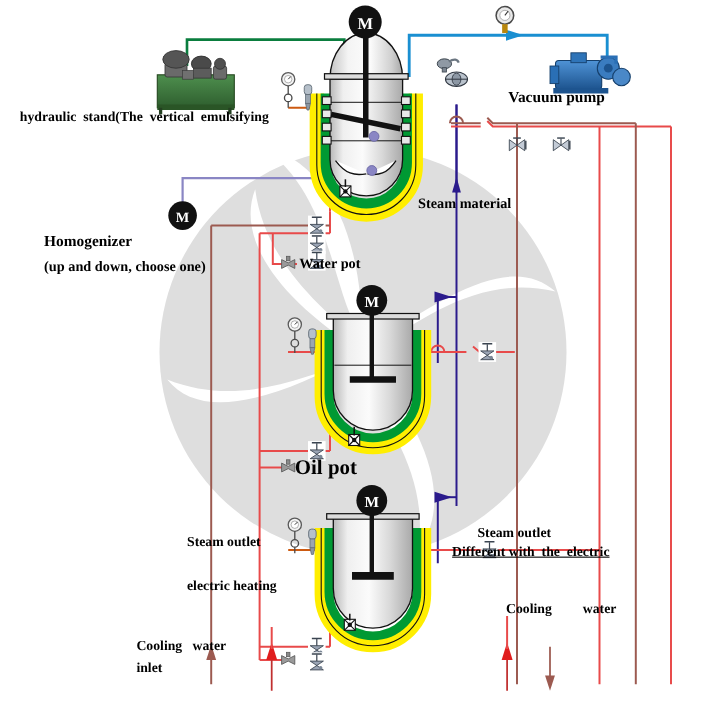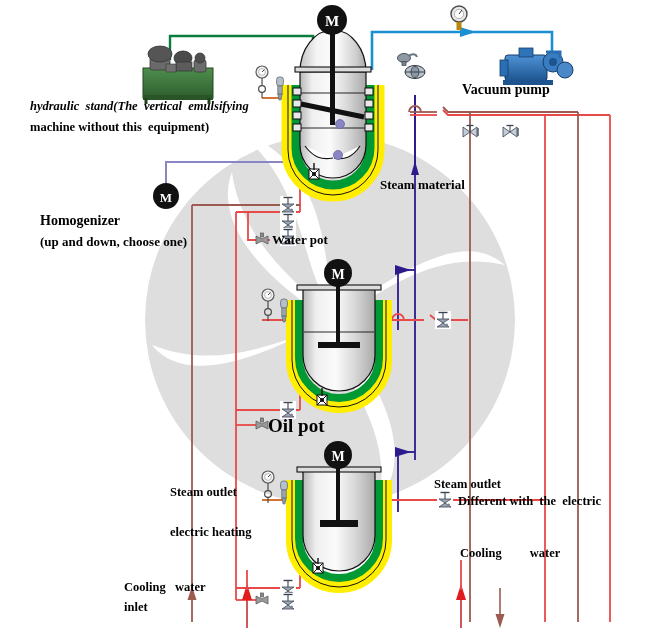--- a/index.html
+++ b/index.html
@@ -404,38 +404,37 @@
       <line x1="500" y1="588" x2="500" y2="616" stroke="#9c5a50" stroke-width="1.6"></line>
     </g>
 
     <g stroke-width="1.8" fill="none">
       <line x1="247" y1="570" x2="247" y2="590" stroke="#e84a4a"></line>
       <line x1="461" y1="560" x2="461" y2="590" stroke="#e84a4a"></line>
     </g>
 
   </svg>
 
-  <div class="lbl" style="left:30px;top:99px;font-style:italic;">hydraulic  stand(The  vertical  emulsifying</div>
-  <div class="lbl" style="left:30px;top:120px;">machine without this  equipment)</div>
+  <div class="lbl" style="left:18px;top:99px;">hydraulic  stand(The  vertical  emulsifying</div>
 
   <div class="lbl" style="left:462px;top:82px;font-size:14px;">Vacuum pump</div>
 
   <div class="lbl spell" style="left:40px;top:213px;font-size:14px;">Homogenizer</div>
   <div class="lbl" style="left:40px;top:234px;font-size:13px;">(up and down, choose one)</div>
 
   <div class="lbl" style="left:380px;top:177px;font-size:13px;">Steam material</div>
 
   <div class="lbl" style="left:272px;top:232px;font-size:13px;text-align:center;">Water pot</div>
 
   <div class="lbl" style="left:268px;top:418px;font-size:19px;">Oil pot</div>
 
   <div class="lbl" style="left:170px;top:485px;">Steam outlet</div>
   <div class="lbl" style="left:170px;top:525px;">electric heating</div>
 
   <div class="lbl" style="left:434px;top:477px;">Steam outlet</div>
-  <div class="lbl" style="left:458px;top:494px;">Different with  the  electric</div>
+  <div class="lbl" style="left:411px;top:494px;text-decoration:underline;">Different with  the  electric</div>
 
   <div class="lbl" style="left:460px;top:546px;">Cooling         water</div>
 
   <div class="lbl" style="left:124px;top:580px;">Cooling   water</div>
   <div class="lbl" style="left:124px;top:600px;">inlet</div>
 
 </div>
 
 </body></html>

